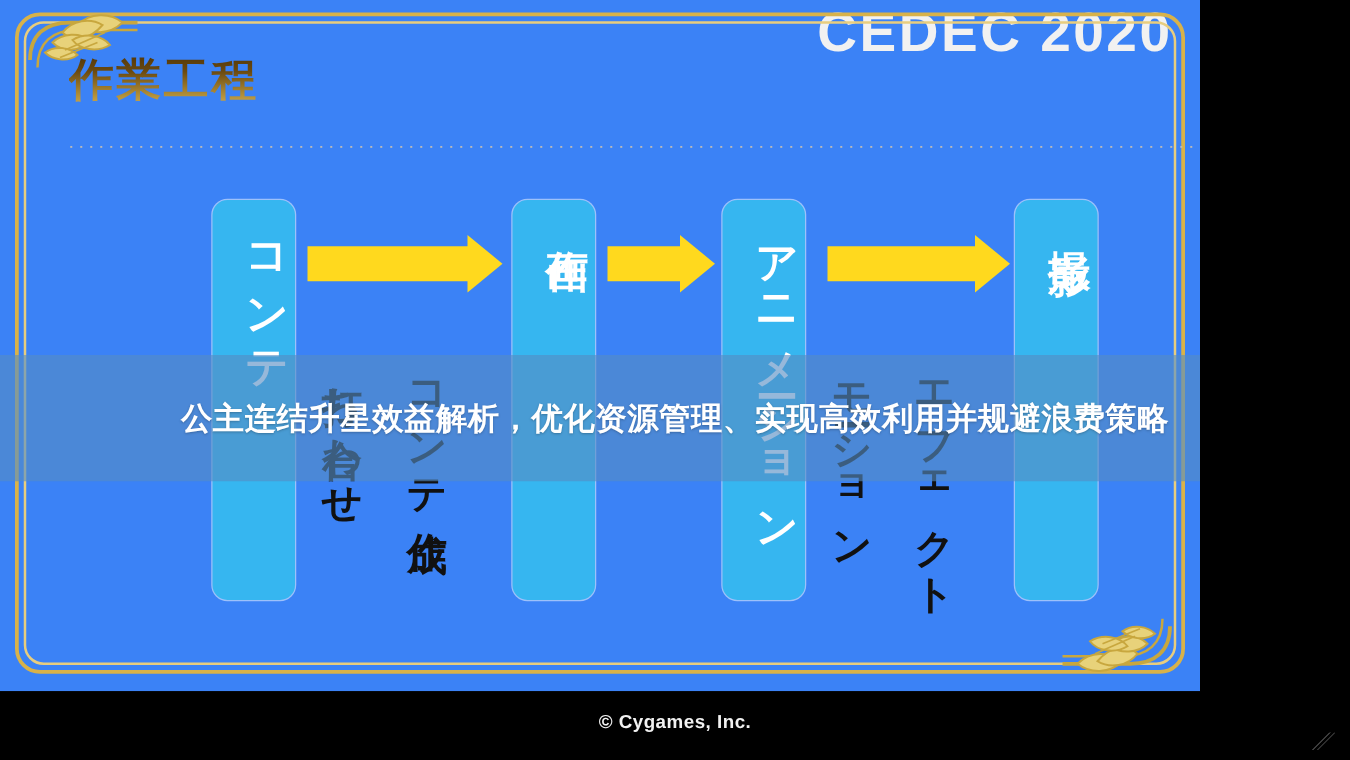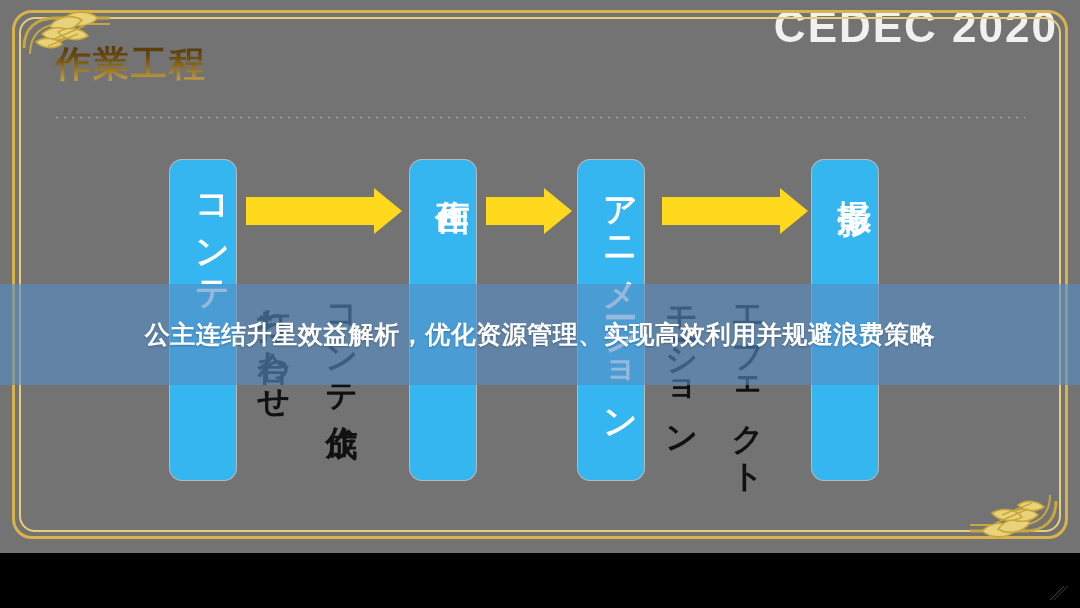--- a/index.html
+++ b/index.html
@@ -7,22 +7,22 @@
 
   .screen{
     position:relative;
     width:1080px;height:608px;
     background:#000;
     overflow:hidden;
   }
 
   
   .slide{
-    position:absolute;left:0;top:0;width:1080px;height:553px;
-    background:#737373;
+    position:absolute;left:0;top:0;width:960px;height:553px;
+    background:#3b82f6;
     overflow:hidden;
   }
 
   
   .watermark{
     position:absolute;right:22px;top:2px;
     font-size:44px;font-weight:700;letter-spacing:2px;
     color:#f1f1f1;
     font-family:"Liberation Sans",sans-serif;
     user-select:none;
@@ -244,16 +244,17 @@
 
     </div>
 
     <div class="caption-band">
       <div class="caption-text">公主连结升星效益解析，优化资源管理、实现高效利用并规避浪费策略</div>
     </div>
 
   </div>
 
   <div class="footer">
+    <div class="copyright">© Cygames, Inc.</div>
     <div class="corner-mark"></div>
   </div>
 
 </div>
 
 </body></html>

